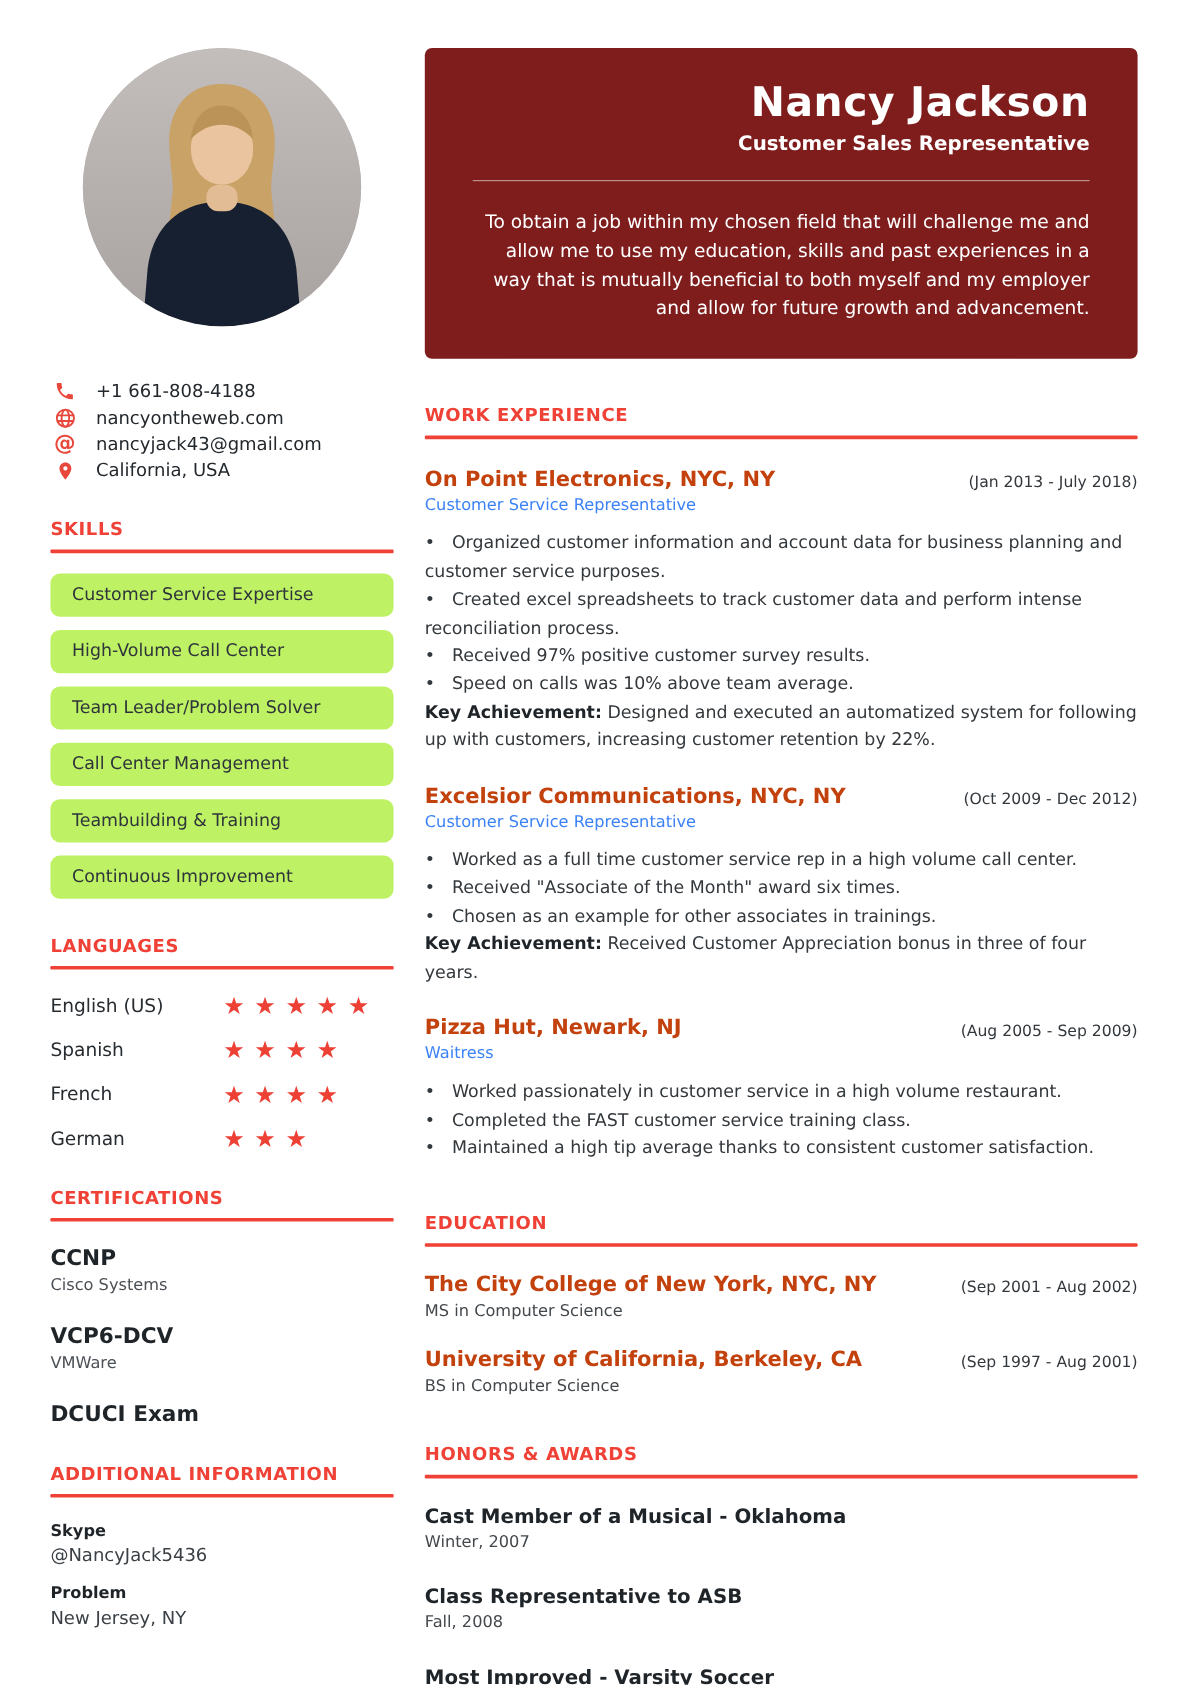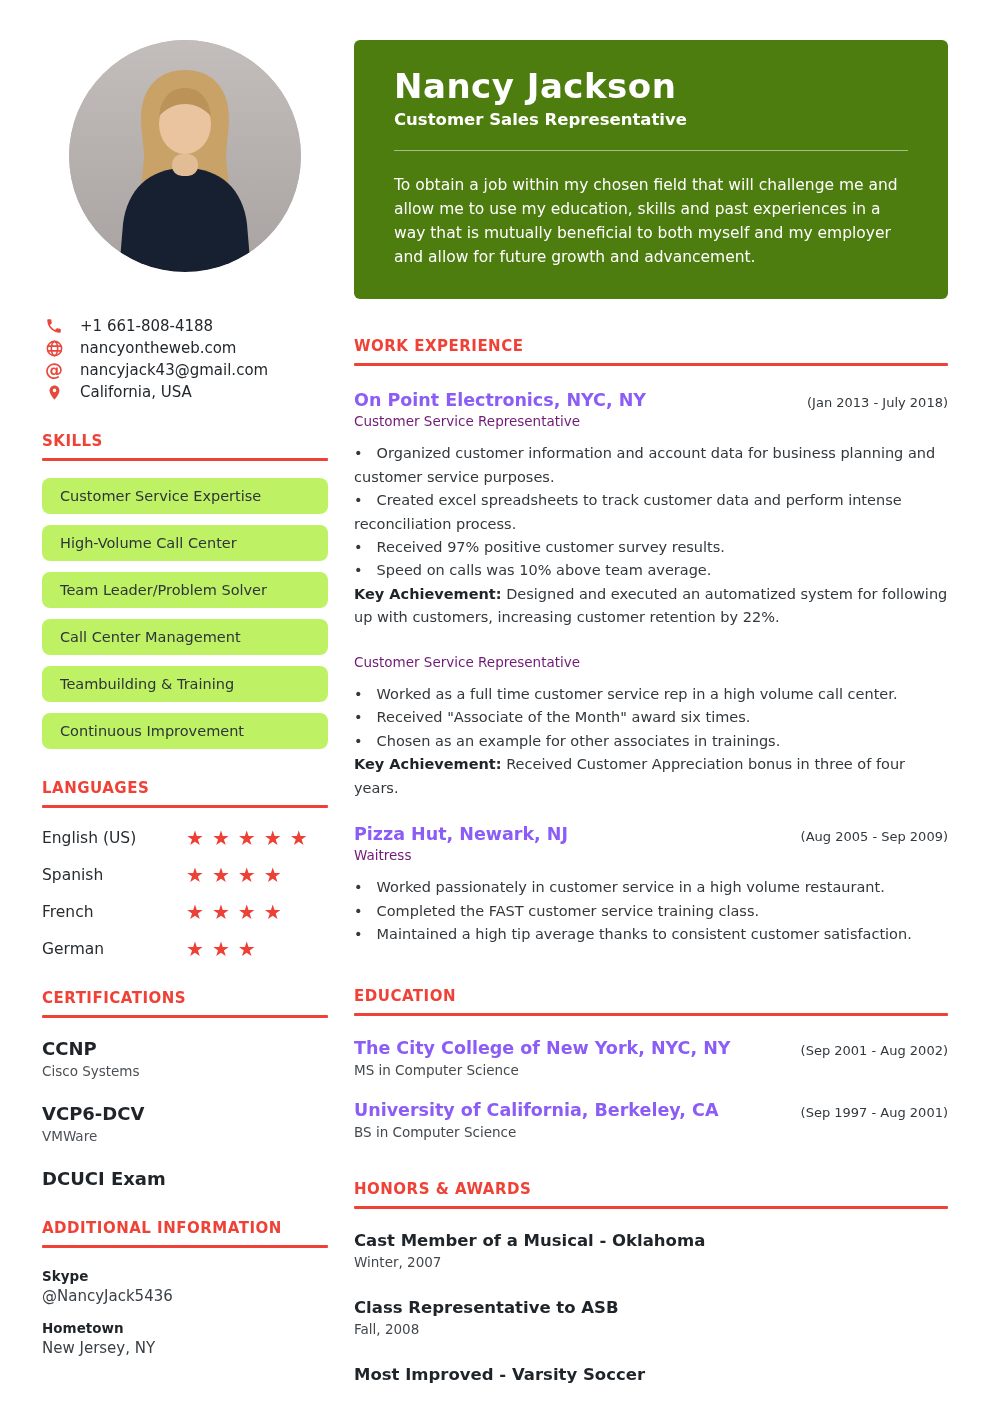--- a/index.html
+++ b/index.html
@@ -36,33 +36,33 @@
   .cert-name { font-size:18px; font-weight:bold; color:#1f2429; }
   .cert-org { font-size:13.5px; color:#4a5055; margin-top:4px; }
 
   .addl { margin-top:20px; }
   .addl-group { margin-bottom:15px; }
   .addl-label { font-size:13.5px; font-weight:bold; color:#1f2429; }
   .addl-value { font-size:15px; color:#3a4045; margin-top:3px; }
 
   
   .right { flex:1; }
-  .banner { background:#4d7c0f; border-radius:6px; color:#ffffff; padding:26px 40px 30px 40px; }
+  .banner { background:#7f1d1d; border-radius:6px; color:#ffffff; padding:26px 40px 30px 40px;text-align:right; }
   .banner-name { font-size:34px; font-weight:bold; letter-spacing:.5px; }
   .banner-sub { font-size:16.5px; font-weight:600; margin-top:4px; }
   .banner-divider { height:1px; background:rgba(255,255,255,.5); margin:21px 0 22px 0; }
   .banner-summary { font-size:15.5px; line-height:1.55; }
 
   .rsec { margin-top:40px; }
   .rsec.first { margin-top:38px; }
   .job { margin-top:24px; }
   .job-head { display:flex; justify-content:space-between; align-items:flex-start; }
-  .job-company { font-size:17.5px; font-weight:bold; color:#8b5cf6; }
+  .job-company { font-size:17.5px; font-weight:bold; color:#c2410c; }
   .job-dates { font-size:13px; color:#33383d; white-space:nowrap; padding-top:5px; }
-  .job-role { font-size:13.5px; color:#701a75; margin-top:3px; }
+  .job-role { font-size:13.5px; color:#3b82f6; margin-top:3px; }
   .job-body { margin-top:13px; }
   .bullet { font-size:14.5px; color:#33383c; line-height:1.62; }
   .b-dot { margin-right:14px; }
   .key { font-size:14.5px; color:#33383c; line-height:1.62; }
   .key b { color:#1f2429; }
 
   .edu { margin-top:22px; }
   .edu-degree { font-size:13.5px; color:#43484d; margin-top:4px; }
 
   .honor { margin-top:22px; margin-bottom:28px; }
@@ -188,21 +188,21 @@
 
     <div class="sec">
       <div class="sec-title">ADDITIONAL INFORMATION</div>
       <div class="sec-rule"></div>
       <div class="addl">
         <div class="addl-group">
           <div class="addl-label">Skype</div>
           <div class="addl-value">@NancyJack5436</div>
         </div>
         <div class="addl-group">
-          <div class="addl-label">Hometown</div>
+          <div class="addl-label">Problem</div>
           <div class="addl-value">New Jersey, NY</div>
         </div>
       </div>
     </div>
 
   </div>
 
   <div class="right">
 
     <div class="banner">
@@ -225,20 +225,24 @@
         <div class="job-body">
           <p class="bullet"><span class="b-dot">•</span><span>Organized customer information and account data for business planning and customer service purposes.</span></p>
           <p class="bullet"><span class="b-dot">•</span><span>Created excel spreadsheets to track customer data and perform intense reconciliation process.</span></p>
           <p class="bullet"><span class="b-dot">•</span><span>Received 97% positive customer survey results.</span></p>
           <p class="bullet"><span class="b-dot">•</span><span>Speed on calls was 10% above team average.</span></p>
           <p class="key"><b>Key Achievement:</b> <span>Designed and executed an automatized system for following up with customers, increasing customer retention by 22%.</span></p>
         </div>
       </div>
 
       <div class="job">
+        <div class="job-head">
+          <div class="job-company">Excelsior Communications, NYC, NY</div>
+          <div class="job-dates">(Oct 2009 - Dec 2012)</div>
+        </div>
         <div class="job-role">Customer Service Representative</div>
         <div class="job-body">
           <p class="bullet"><span class="b-dot">•</span><span>Worked as a full time customer service rep in a high volume call center.</span></p>
           <p class="bullet"><span class="b-dot">•</span><span>Received "Associate of the Month" award six times.</span></p>
           <p class="bullet"><span class="b-dot">•</span><span>Chosen as an example for other associates in trainings.</span></p>
           <p class="key"><b>Key Achievement:</b> <span>Received Customer Appreciation bonus in three of four years.</span></p>
         </div>
       </div>
 
       <div class="job">

